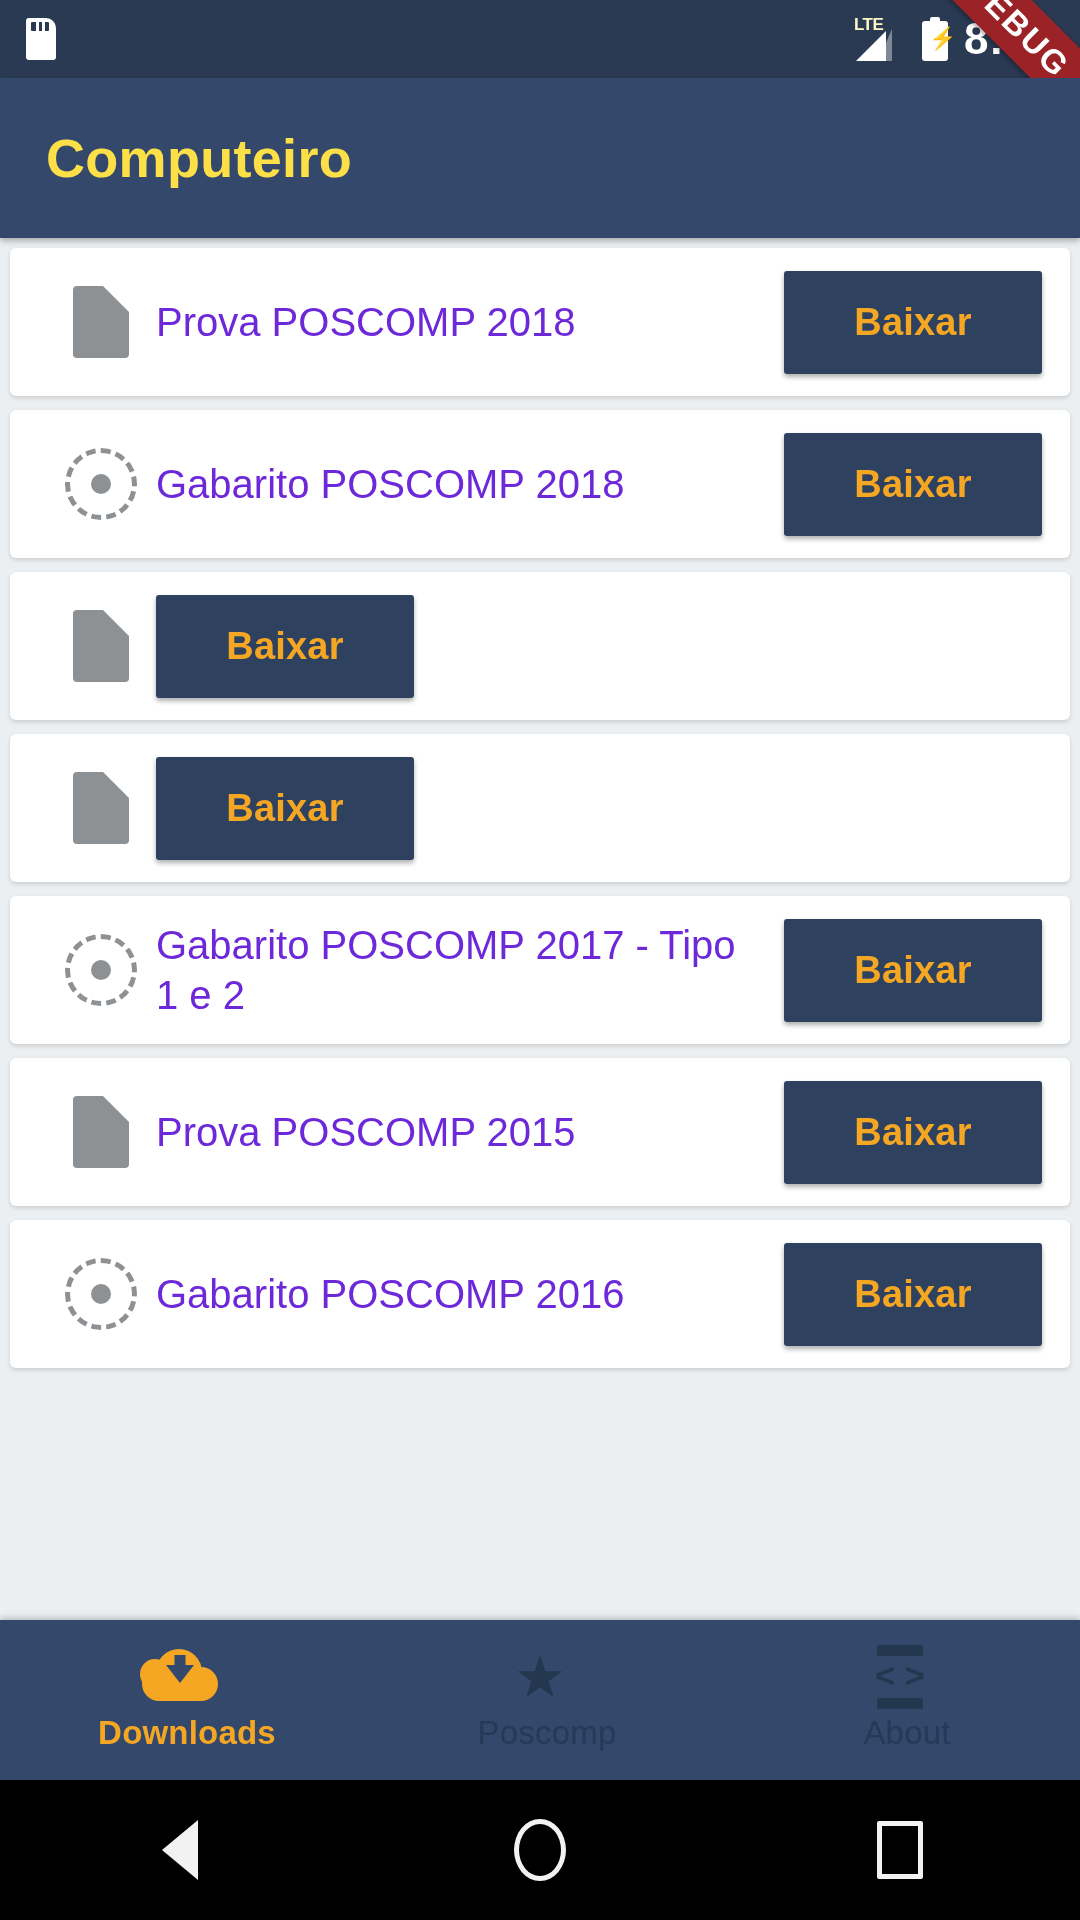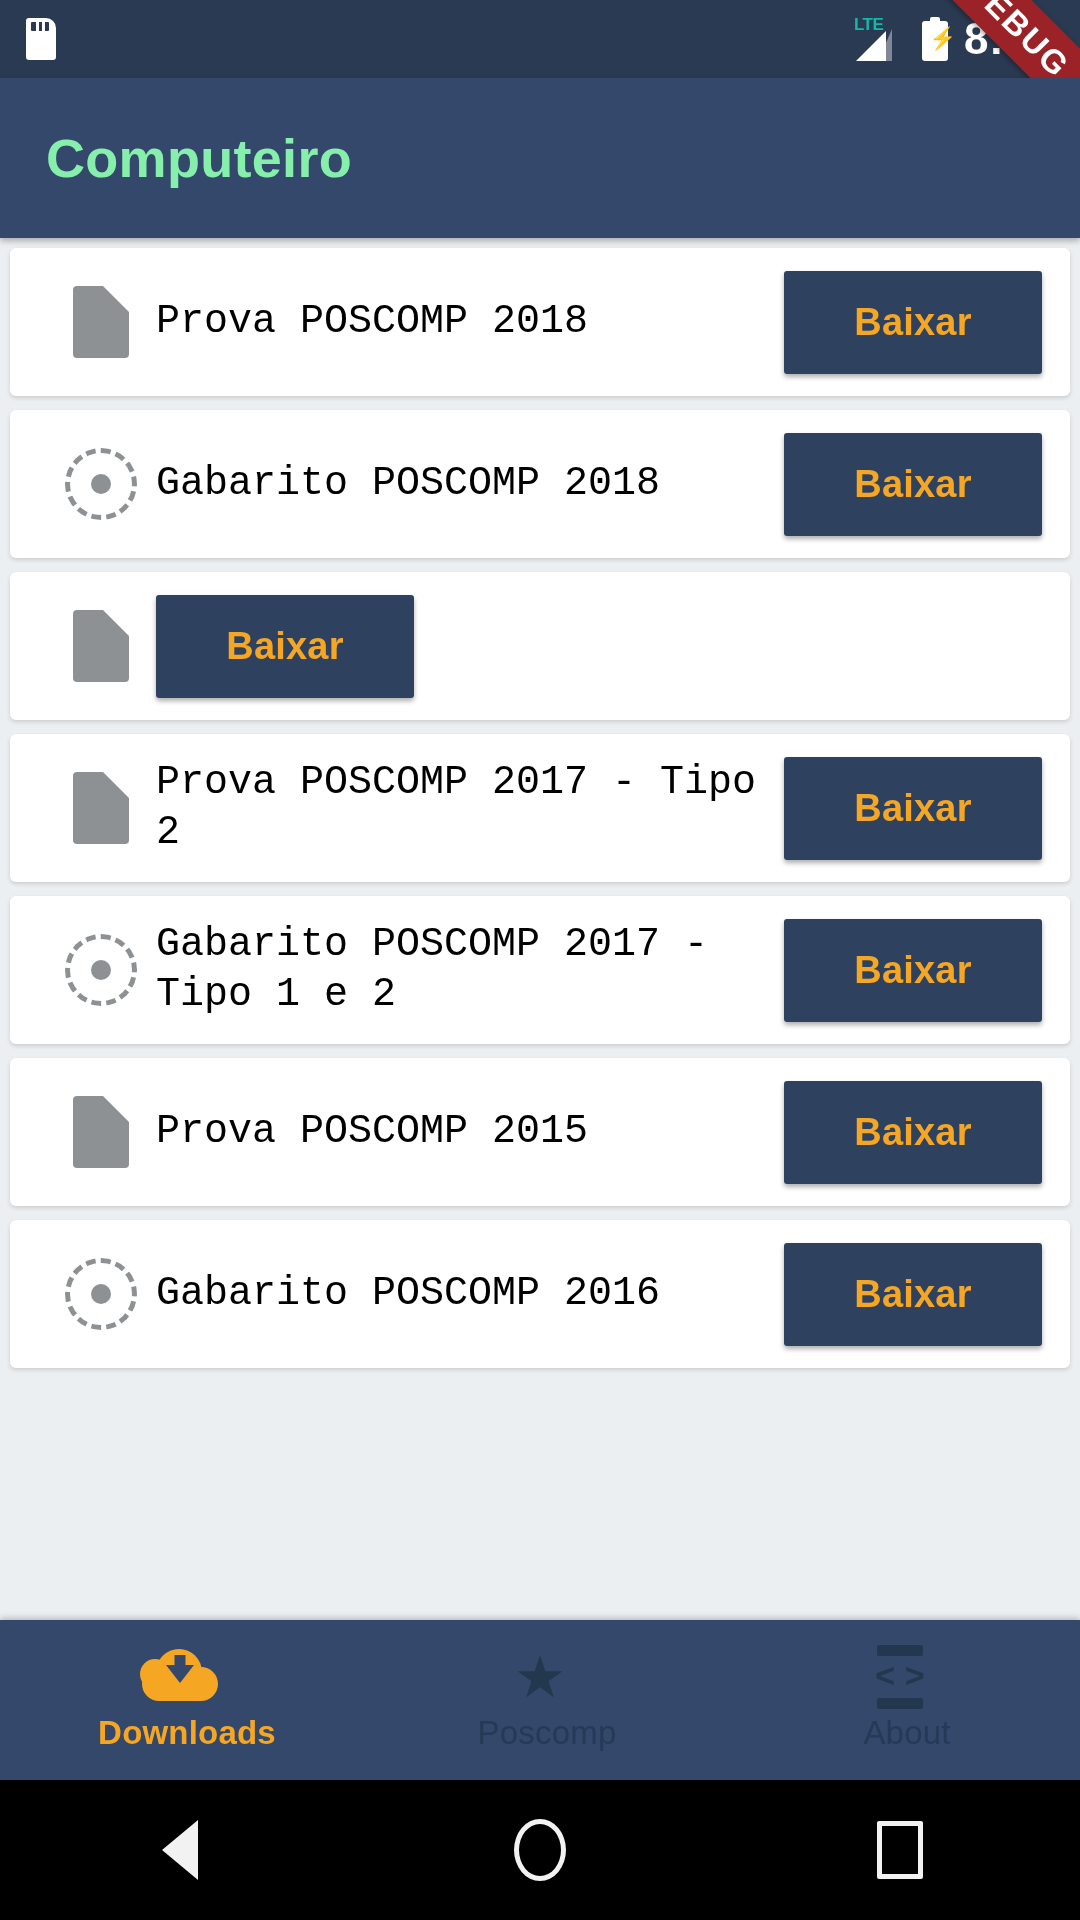--- a/index.html
+++ b/index.html
@@ -37,21 +37,21 @@
   .sd-icon .notch::before,
   .sd-icon .notch::after{
     content:""; position:absolute; top:0; width:3px; height:9px; background:#fff;
   }
   .sd-icon .notch::before{ left:5px; }
   .sd-icon .notch::after{ left:11px; }
 
   .signal{ position:relative; width:52px; height:44px; }
   .signal .lte{
     position:absolute; top:-2px; left:0;
-    color:#14b8a6; font-size:17px; font-weight:700; letter-spacing:-0.5px;
+    color:#fef9c3; font-size:17px; font-weight:700; letter-spacing:-0.5px;
   }
   .signal .tri-full{
     position:absolute; bottom:0; left:2px;
     width:0; height:0;
     border-left:30px solid transparent;
     border-bottom:30px solid #ffffff;
   }
   .signal .tri-dim{
     position:absolute; bottom:0; left:24px;
     width:0; height:0;
@@ -90,21 +90,21 @@
 
   
   .appbar{
     height:160px; background:#33486b;
     display:flex; align-items:center;
     padding:0 46px;
     box-shadow:0 3px 6px rgba(0,0,0,0.28);
     position:relative; z-index:5;
   }
   .appbar-title{
-    color:#86efac; font-size:54px; font-weight:700; letter-spacing:0.3px;
+    color:#fde047; font-size:54px; font-weight:700; letter-spacing:0.3px;
   }
 
   
   .list{
     position:absolute;
     top:238px; left:0; right:0; bottom:222px;
     background:#eceff1;
     padding:10px 10px 0 10px;
     overflow:hidden;
   }
@@ -141,26 +141,25 @@
     border:5px dashed #8e9194;
     border-radius:50%;
     display:flex; align-items:center; justify-content:center;
   }
   .bubble-icon .dot{
     width:20px; height:20px; border-radius:50%; background:#8e9194;
   }
 
   .card-title{
     flex:1 1 auto;
-    color:#000000;
+    color:#6d28d9;
     font-size:40px;
     line-height:1.26;
     padding-right:18px;
     font-weight:400;
-    font-family:Liberation Mono, monospace;
   }
 
   .btn-baixar{
     flex:0 0 auto;
     width:258px; height:103px;
     background:#2e4260;
     border:none;
     color:#f5a623;
     font-size:38px; font-weight:700;
     font-family:"Liberation Sans", sans-serif;
@@ -317,21 +316,20 @@
         </div>
         <button class="btn-baixar">Baixar</button>
       </div>
       <div class="card">
         <div class="card-icon">
           <div class="doc-icon">
             <div class="sheet"></div>
             <div class="fold"></div>
           </div>
         </div>
-        <div class="card-title">Prova POSCOMP 2017 - Tipo 2</div>
         <button class="btn-baixar">Baixar</button>
       </div>
       <div class="card">
         <div class="card-icon">
           <div class="bubble-icon">
             <div class="dot"></div>
           </div>
         </div>
         <div class="card-title">Gabarito POSCOMP 2017 - Tipo 1 e 2</div>
         <button class="btn-baixar">Baixar</button>

